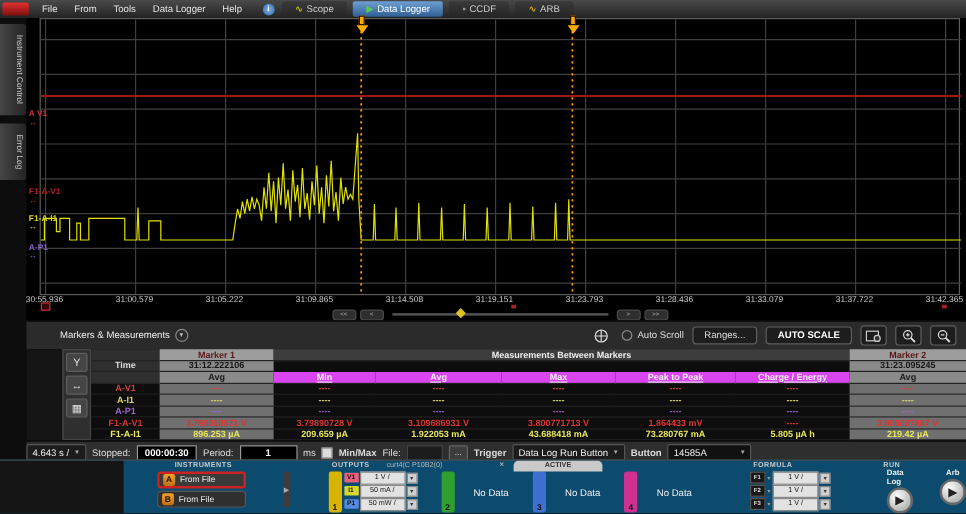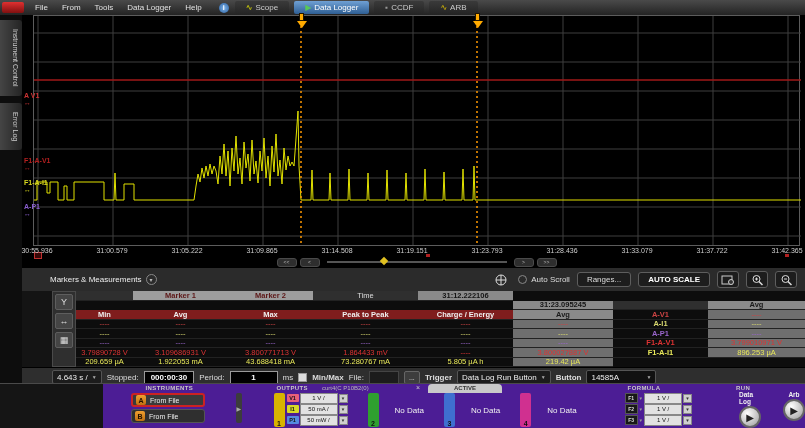--- a/index.html
+++ b/index.html
@@ -72,47 +72,47 @@
 
   
   .table-area{height:76px;background:#141414;display:flex;padding-left:30px;flex-shrink:0;}
   .icon-strip{width:24px;background:#2f2f2f;border:1px solid #4a4a4a;box-sizing:border-box;
     display:flex;flex-direction:column;align-items:center;gap:3px;padding-top:2px;flex-shrink:0;}
   .strip-ic{width:16px;height:14px;background:#454545;border:1px solid #5e5e5e;border-radius:2px;
     color:#ddd;font-size:9px;display:flex;align-items:center;justify-content:center;}
   .mtable{flex:1;display:grid;grid-template-columns:57px 95px 85px 105px 95px 100px 95px 1fr;
     grid-auto-rows:9.5px;font-size:7.5px;background:#0d0d0d;}
   .c{display:flex;align-items:center;justify-content:center;border-bottom:1px solid #222;
-    white-space:nowrap;overflow:hidden;}
+    white-space:nowrap;overflow:hidden;font-weight:bold;}
   .corner{background:#2f2f2f;color:#ddd;}
   .mhead{background:#9d9d9d;color:#5c1616;font-weight:bold;}
   .mtime{background:#8a8a8a;color:#151515;font-weight:bold;}
   .btw{background:#3d3d3d;color:#f0f0f0;font-weight:bold;}
   .delta{background:#505050;color:#f0f0f0;margin-top:15px;}
-  .sub{background:#7f1d1d;color:#f0f0f0;font-weight:bold;}
+  .sub{background:#d946ef;color:#f0f0f0;font-weight:bold;text-decoration:underline;}
   .msub{background:#8a8a8a;color:#1a1a1a;font-weight:bold;}
   .mcol{background:#6f6f6f;}
   .rowlab{font-weight:bold;background:#0d0d0d;}
 
   
   .status-row{height:18px;background:#2e2e2e;border-top:1px solid #000;display:flex;align-items:center;
-    font-size:8px;gap:5px;padding-left:30px;flex-shrink:0;color:#ddd;}
+    font-size:8px;gap:5px;flex-shrink:0;color:#ddd;}
   .dropbox{background:#1c1c1c;border:1px solid #555;border-radius:2px;height:12px;display:flex;
     align-items:center;gap:4px;padding:0 4px;color:#eee;}
   .dropbox .car{font-size:5px;color:#aaa;}
   .valbox{background:#000;border:1px solid #999;height:11px;display:flex;align-items:center;
     justify-content:center;padding:0 6px;font-weight:bold;color:#fff;}
   .chk{width:7px;height:7px;border:1px solid #999;background:#ddd;}
   .filefield{width:28px;height:11px;background:#1c1c1c;border:1px solid #444;}
   .dots-btn{width:14px;height:11px;background:#3d3d3d;border:1px solid #666;border-radius:2px;
     display:flex;align-items:center;justify-content:center;font-size:7px;}
   .blab{font-weight:bold;}
 
   
-  .bottom-panel{height:44px;background:#4c1d95;border-top:1px solid #4a4a4a;display:flex;
+  .bottom-panel{height:44px;background:#0c4a6e;border-top:1px solid #4a4a4a;display:flex;
     position:relative;flex-shrink:0;font-size:7px;gap:28px;}
   .bp-spacer{width:128px;background:#151515;}
   .bp-sec{display:flex;flex-direction:column;padding-top:1px;}
   .bp-head{height:8px;font-size:6px;font-weight:bold;color:#c8c8c8;letter-spacing:.4px;padding-left:3px;}
   .inst-col{display:flex;flex-direction:column;gap:2px;}
   .inst-btn{width:74px;height:14px;background:#2f2f2f;border:1px solid #555;border-radius:3px;
     display:flex;align-items:center;gap:4px;padding:0 3px;color:#eee;box-sizing:border-box;}
   .inst-btn.sel{border:2px solid #cc2222;background:#3a3a3a;}
   .badge{width:10px;height:10px;border-radius:2px;background:linear-gradient(#f0a030,#c07010);
     color:#201000;font-weight:bold;font-size:7px;display:flex;align-items:center;justify-content:center;}
@@ -315,20 +315,21 @@
 
       <div class="table-area">
         <div class="icon-strip">
           <div class="strip-ic">Y</div>
           <div class="strip-ic">↔</div>
           <div class="strip-ic">▦</div>
         </div>
         <div class="mtable">
             <div class="c corner"></div>
             <div class="c mhead">Marker 1</div>
+            <div class="c btw" style="grid-column: span 5;">Measurements Between Markers</div>
             <div class="c mhead">Marker 2</div>
             <div class="c corner">Time</div>
             <div class="c mtime">31:12.222106</div>
             <div class="c delta" style="grid-column: span 5;">Δ = 10.873139 s</div>
             <div class="c mtime">31:23.095245</div>
             <div class="c corner"></div>
             <div class="c msub">Avg</div>
             <div class="c sub">Min</div>
             <div class="c sub">Avg</div>
             <div class="c sub">Max</div>

